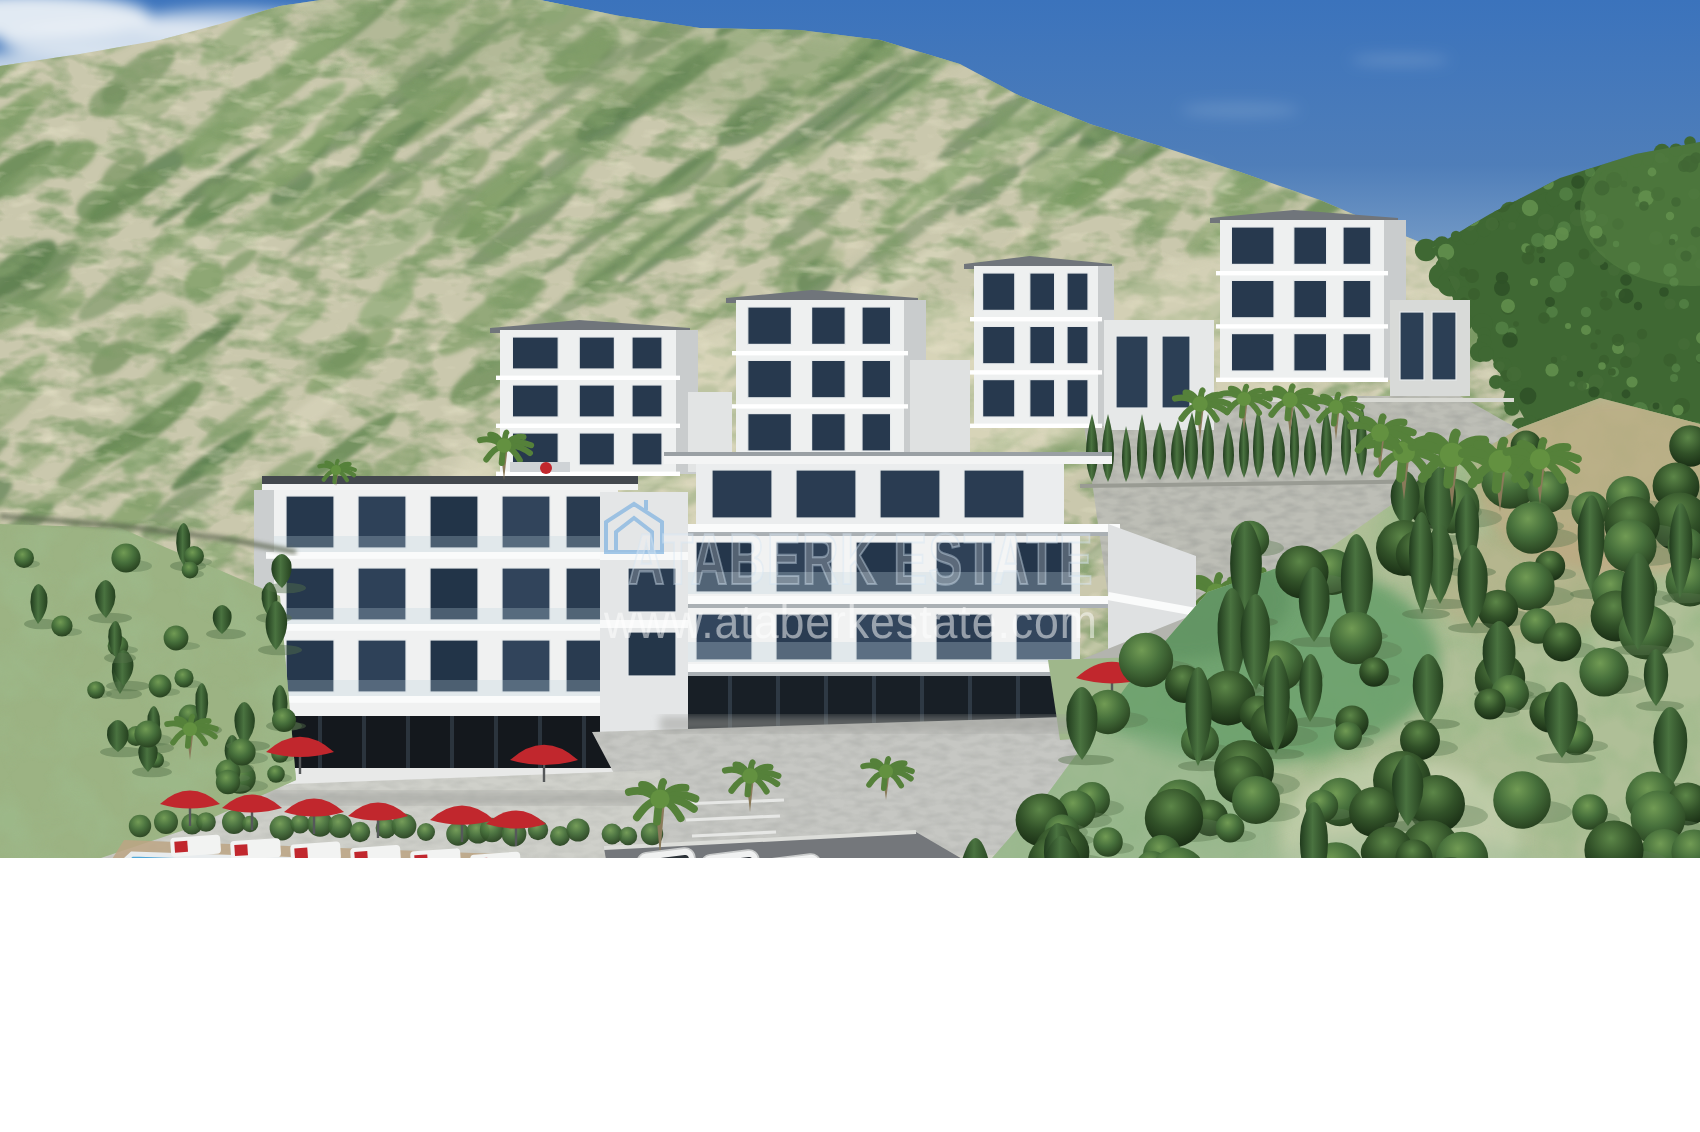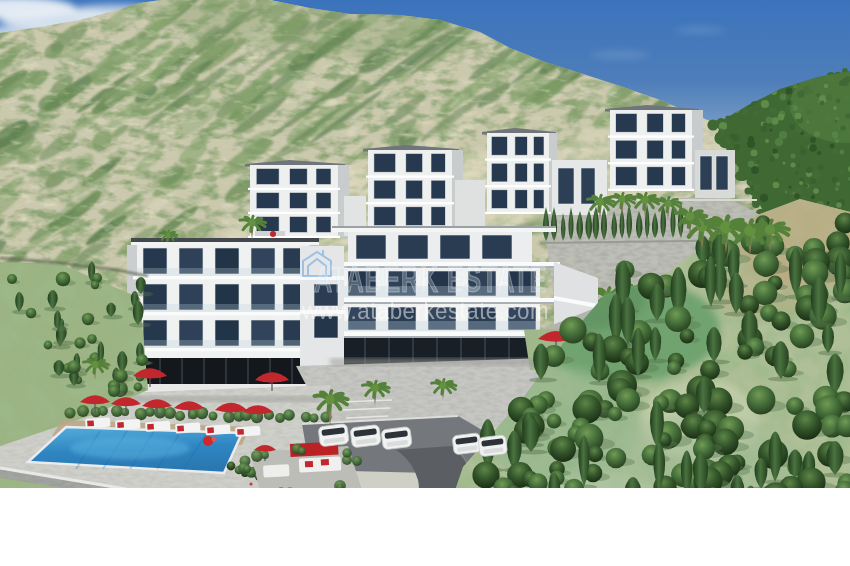--- a/index.html
+++ b/index.html
@@ -1,15 +1,15 @@
 <!DOCTYPE html>
 <html><head><meta charset="utf-8">
 <style>
 html,body{margin:0;padding:0;}
-#scene{width:850px;height:488px;position:relative;overflow:hidden;font-family:"Liberation Sans", sans-serif;background:#cfcfc5;}
+#scene{width:850px;height:429px;position:relative;overflow:hidden;font-family:"Liberation Sans", sans-serif;background:#cfcfc5;}
 </style></head><body>
 <div id="scene">
 <svg width="850" height="566" viewBox="0 0 850 566">
 <defs>
 <linearGradient id="sky" x1="0" y1="0" x2="0" y2="1">
   <stop offset="0" stop-color="#3b73bc"></stop>
   <stop offset="0.55" stop-color="#4f7eb9"></stop>
   <stop offset="1" stop-color="#8aabce"></stop>
 </linearGradient>
 <linearGradient id="pool" x1="0" y1="0" x2="0.2" y2="1">

